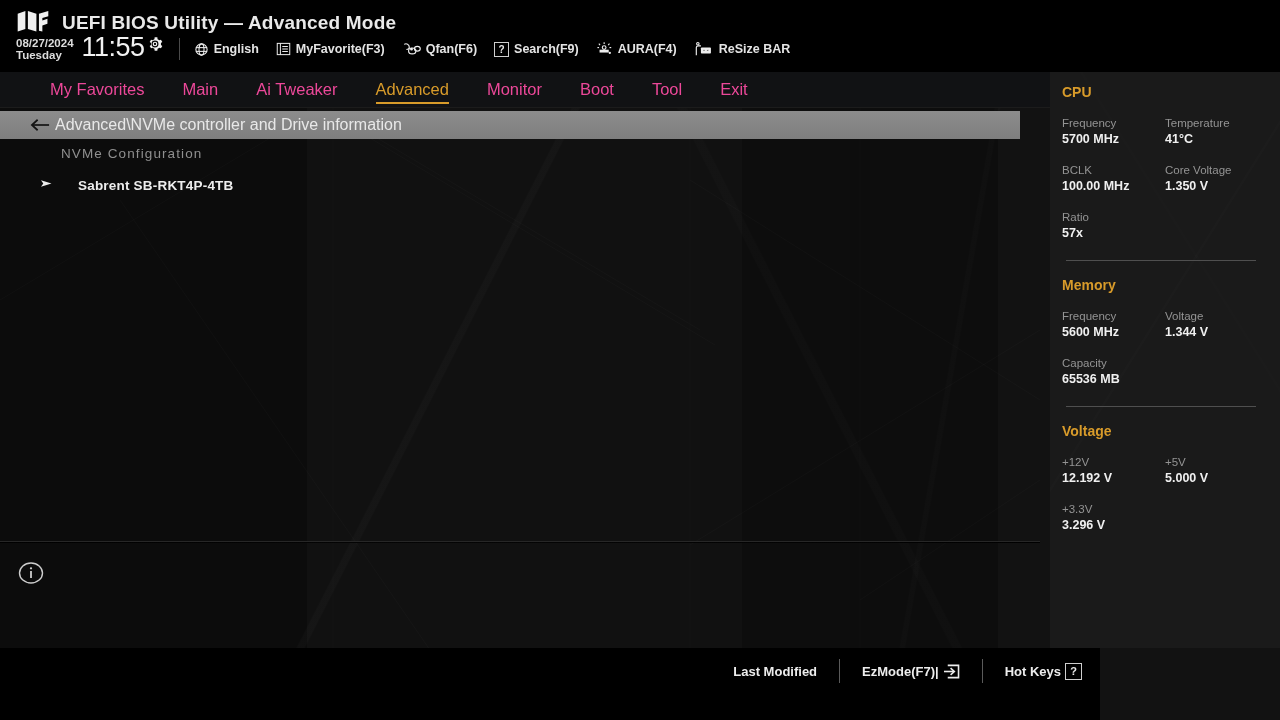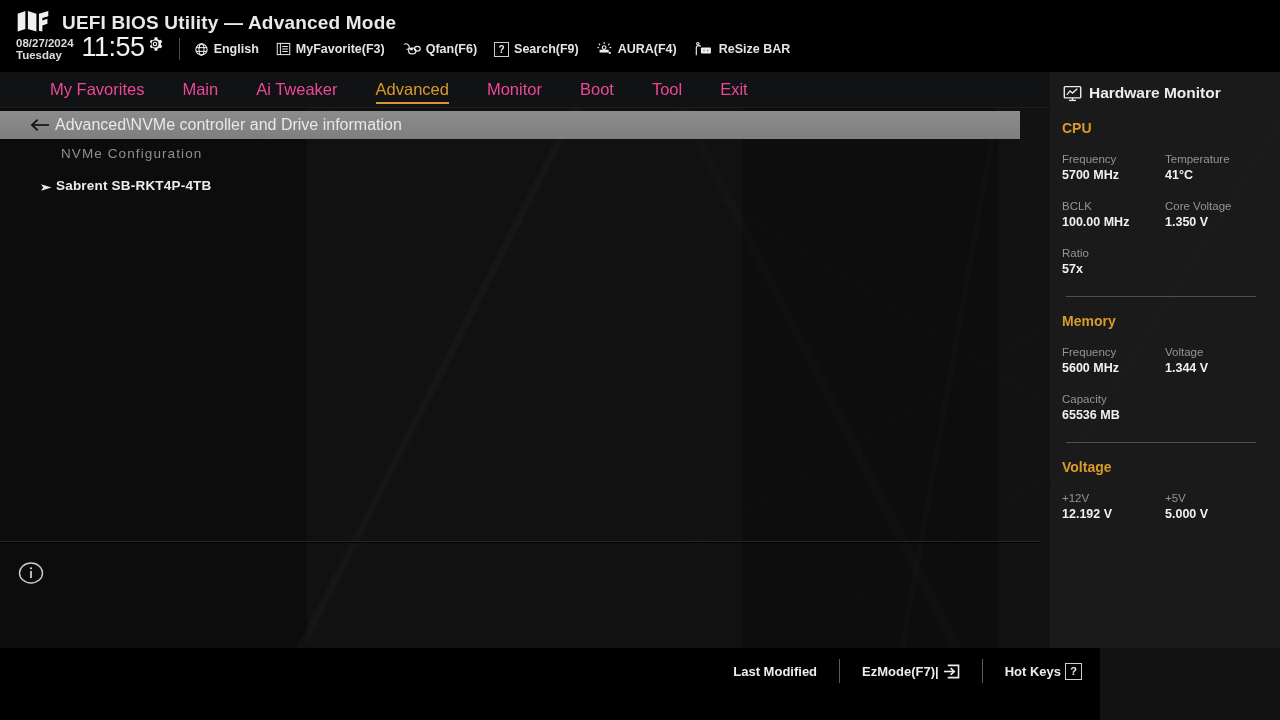--- a/index.html
+++ b/index.html
@@ -68,21 +68,21 @@
     background:linear-gradient(180deg,#8c8c8c 0%,#7e7e7e 100%);
     display:flex; align-items:center; padding-left:30px; gap:4px; cursor:pointer;
   }
   .back-arrow { display:block; flex:none; }
 
   .section-label {
     position:absolute; top:38px; left:61px;
     font-size:13.5px; color:#8f8f8f; letter-spacing:1.1px;
   }
   .drive-row {
-    position:absolute; top:70px; left:40px; display:flex; align-items:flex-end; gap:3px; cursor:pointer;
+    position:absolute; top:70px; left:40px; display:flex; align-items:flex-start; gap:25px; cursor:pointer;
   }
   .drive-arrow { display:block; flex:none; }
   .drive-name { font-size:13.5px; font-weight:bold; color:#ededed; letter-spacing:.2px; }
 
   .content-divider {
     position:absolute; left:0; top:433px; width:1040px; height:2px;
     background:linear-gradient(90deg,#000 0%,#050505 42%,#000 100%);
     border-top:1px solid #272727;
   }
   .info-icon-wrap { position:absolute; left:18px; top:452px; cursor:pointer; }
@@ -267,29 +267,20 @@
         <ellipse cx="13" cy="13" rx="11.5" ry="10"></ellipse>
         <circle cx="13" cy="8.3" r="1.15" fill="#cdcdcd" stroke="none"></circle>
         <line x1="13" y1="11" x2="13" y2="18" stroke-width="1.8"></line>
       </svg>
     </div>
   </div>
 
   <div class="hwmon">
     <div class="hwmon-tex"></div>
     <div class="hwmon-inner">
-      <div class="hwmon-title">
-        <svg width="19" height="17" viewBox="0 0 22 19" fill="none" stroke="#ececec" stroke-width="1.6">
-          <rect x="1.5" y="1.5" width="19" height="13" rx="1"></rect>
-          <polyline points="4.5,11 8,6.5 11,9 16.5,4" stroke-width="1.5"></polyline>
-          <line x1="7" y1="17.5" x2="15" y2="17.5"></line>
-          <line x1="11" y1="14.5" x2="11" y2="17.5"></line>
-        </svg>
-        <span>Hardware Monitor</span>
-      </div>
 
       <div>
         <div class="hw-group-title">CPU</div>
         <div class="hw-pairs">
           <div class="hw-cell">
             <div class="hw-label">Frequency</div>
             <div class="hw-value">5700 MHz</div>
           </div>
           <div class="hw-cell">
             <div class="hw-label">Temperature</div>
@@ -333,20 +324,24 @@
       <div>
         <div class="hw-group-title">Voltage</div>
         <div class="hw-pairs">
           <div class="hw-cell">
             <div class="hw-label">+12V</div>
             <div class="hw-value">12.192 V</div>
           </div>
           <div class="hw-cell">
             <div class="hw-label">+5V</div>
             <div class="hw-value">5.000 V</div>
+          </div>
+          <div class="hw-cell full">
+            <div class="hw-label">+3.3V</div>
+            <div class="hw-value">3.296 V</div>
           </div>
         </div>
       </div>
     </div>
   </div>
 
   <div class="footer">
     <div class="foot-actions">
       <div class="foot-item">
         <span>Last Modified</span>

